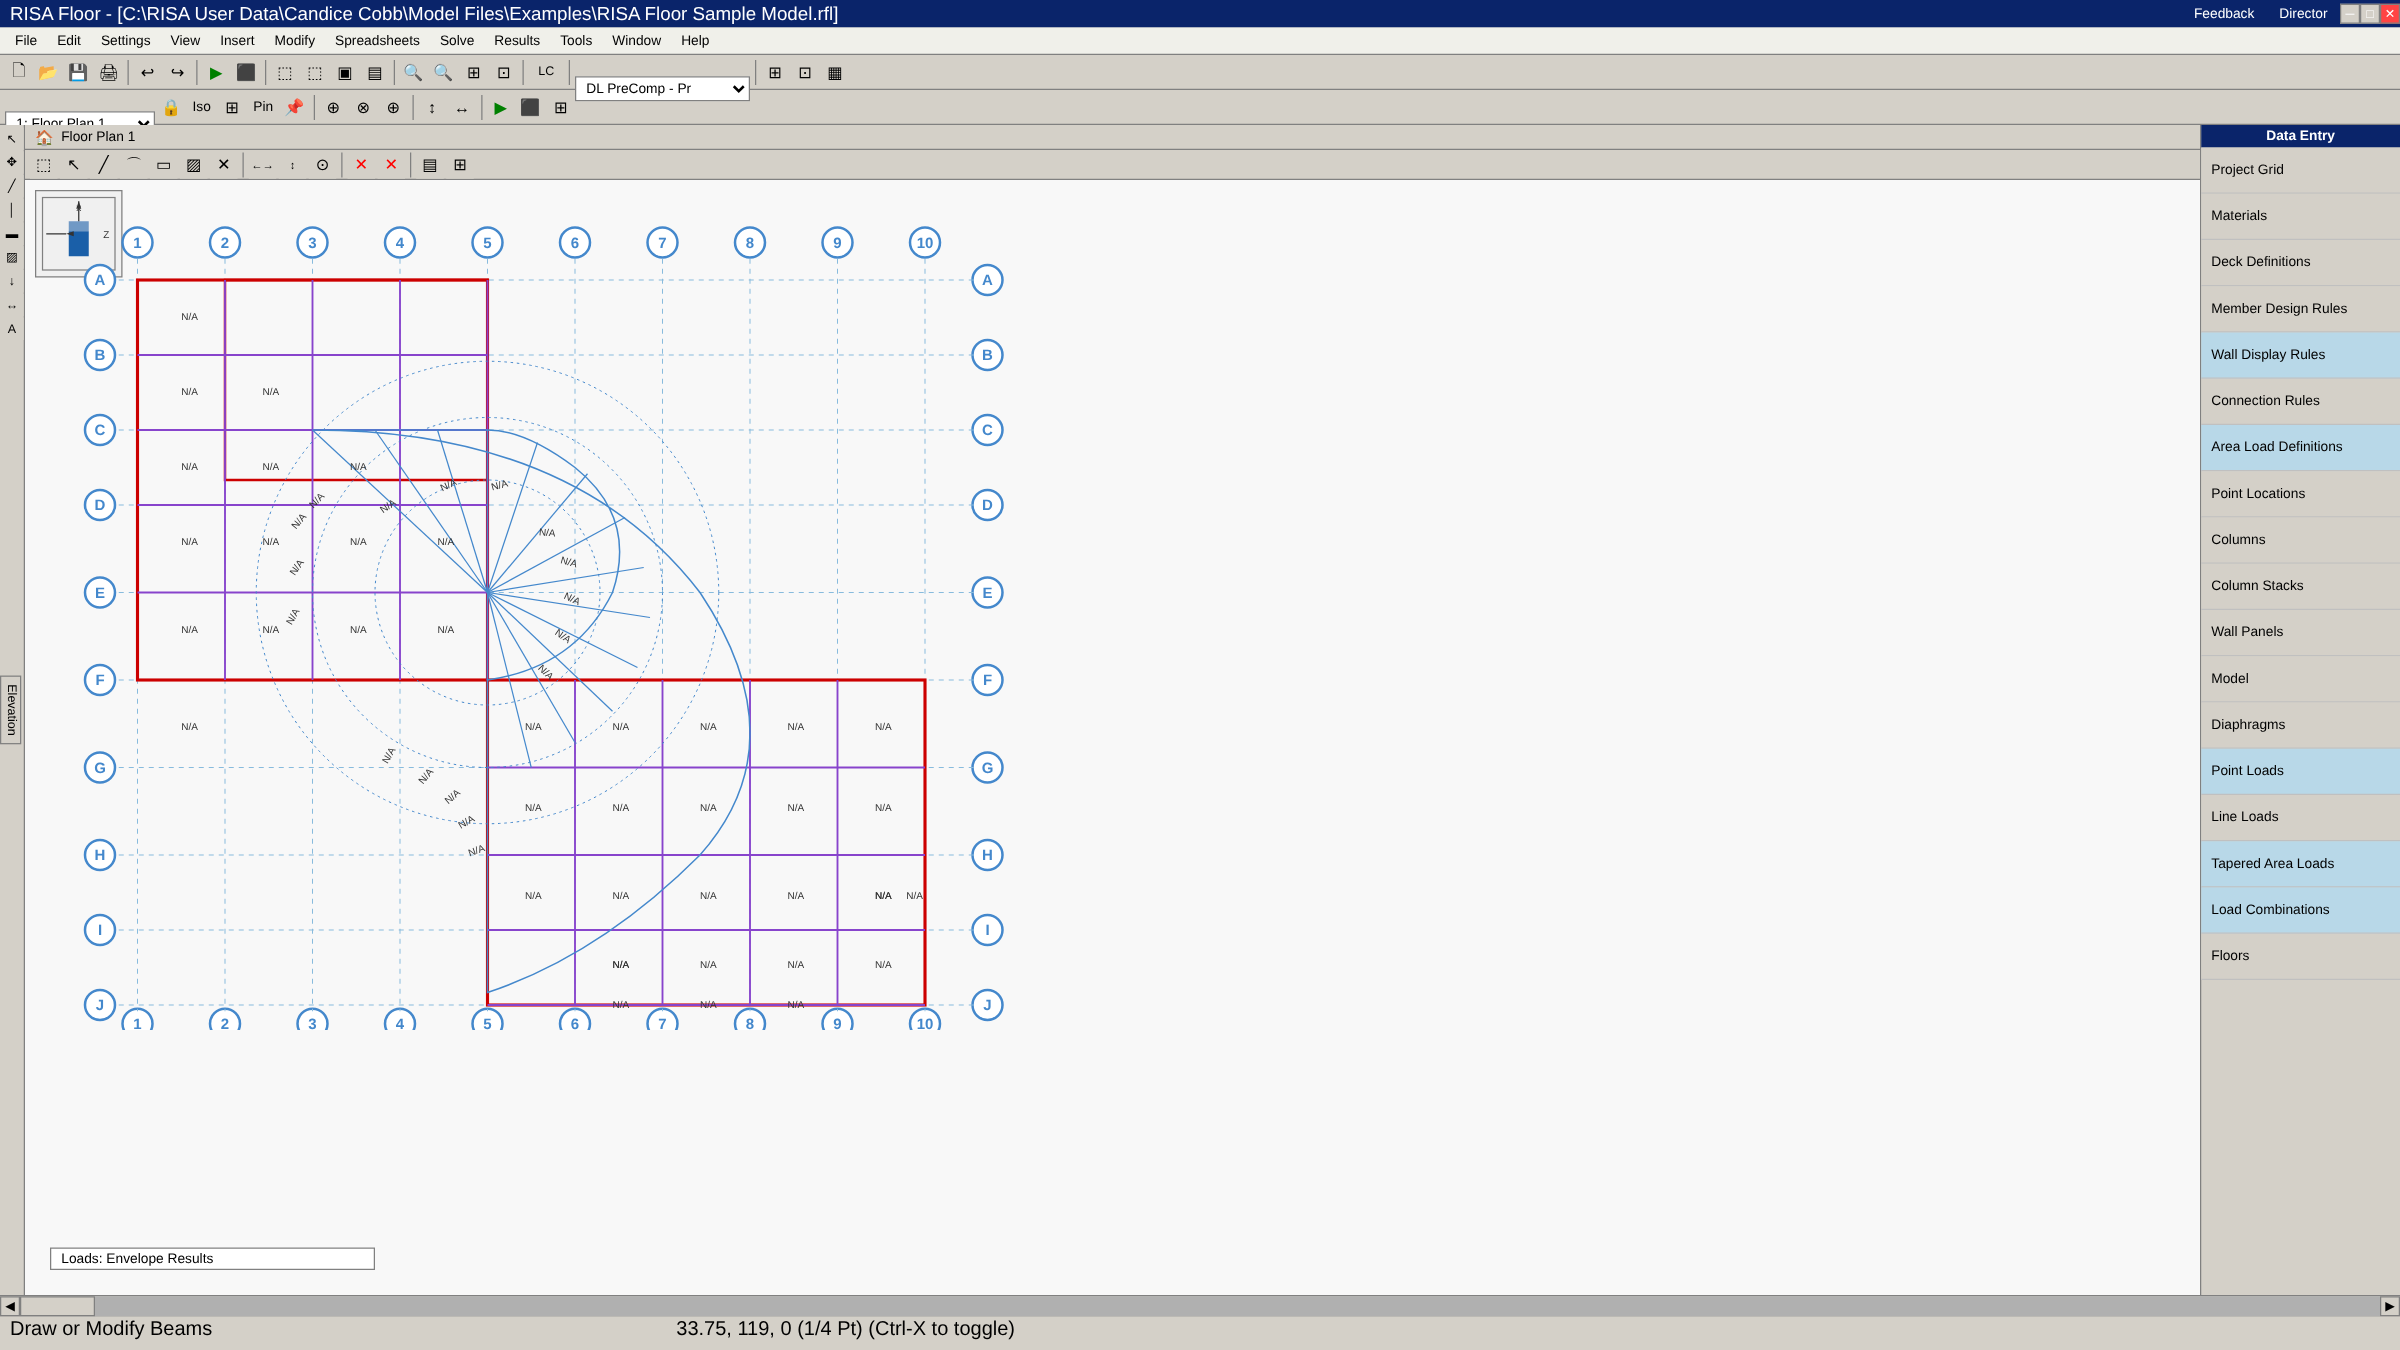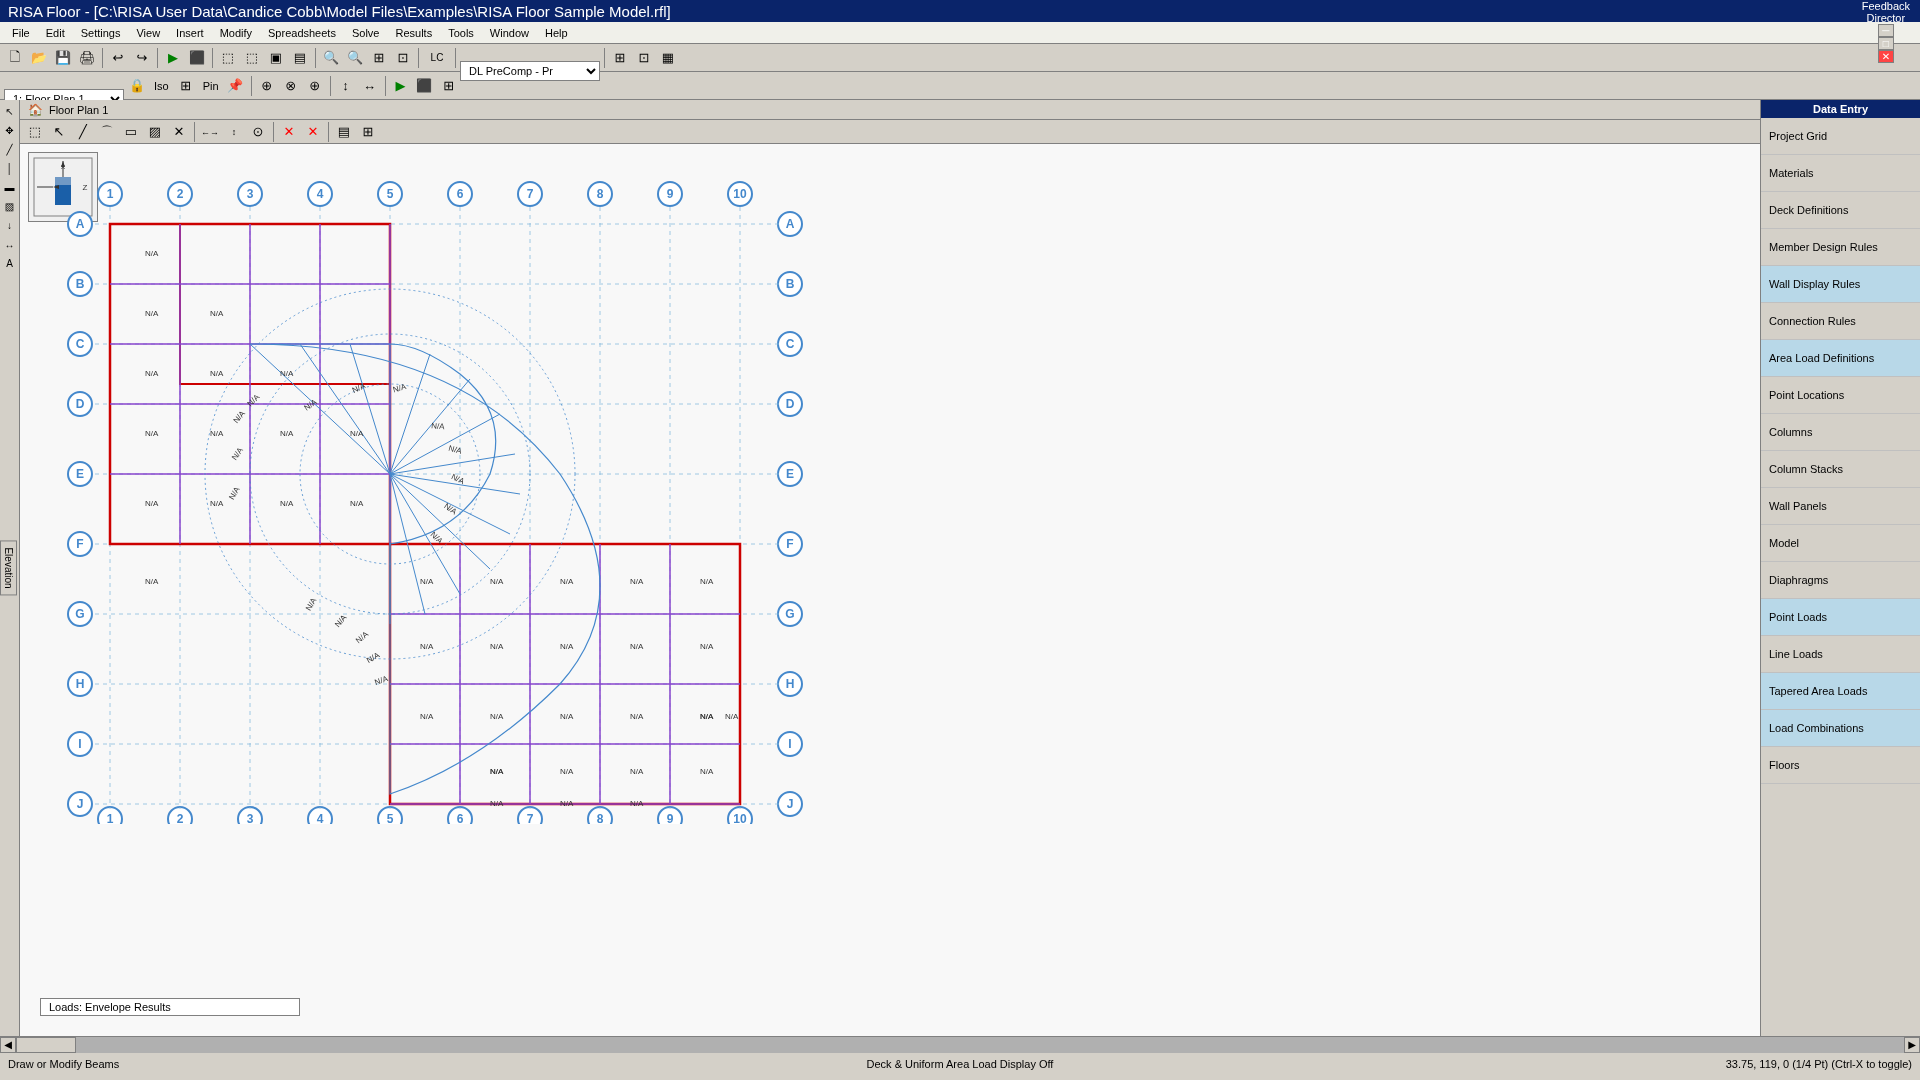--- a/index.html
+++ b/index.html
@@ -12,21 +12,20 @@
       color: white; font-size: 12px; padding: 0 8px;
     }
     .title-btn {
       width: 16px; height: 16px; background: #d4d0c8; border: 1px solid #808080;
       font-size: 10px; display: flex; align-items: center; justify-content: center; cursor: pointer;
     }
     
     #top-right-btns {
       position: absolute; top: 0; right: 0; display: flex; align-items: center;
       height: 22px;
-      flex-direction: column;
     }
     .top-nav-btn {
       background: transparent; border: none; color: white; padding: 0 10px;
       height: 22px; font-size: 11px; cursor: pointer;
     }
 
     
     #menubar {
       width: 100%; height: 22px; background: #f0f0ea;
       display: flex; align-items: center; padding: 0 4px;
@@ -122,21 +121,21 @@
       position: absolute; top: 8px; left: 8px; width: 70px; height: 70px;
       border: 1px solid #808080; background: #f0f0f0;
       display: flex; align-items: center; justify-content: center;
       font-size: 10px; color: #333;
     }
 
     
     #statusbar {
       width: 100%; height: 22px; background: #d4d0c8;
       display: flex; align-items: center; padding: 0 8px;
-      border-top: 1px solid #808080; font-size: 11px; gap: 4px;
+      border-top: 1px solid #808080; font-size: 16px; gap: 4px;
     }
     #statusbar-left { flex: 0 0 400px; }
     #statusbar-mid { flex: 1; text-align: center; }
     #statusbar-right { flex: 0 0 400px; text-align: right; }
 
     
     #scrollbar-area {
       width: 100%; height: 22px; background: #d4d0c8;
       display: flex; align-items: center; border-top: 1px solid #808080;
     }
@@ -613,15 +612,14 @@
 <div id="scrollbar-area" style="display:flex;align-items:center;height:16px;background:#d4d0c8;border-top:1px solid #808080;">
   <button class="scroll-btn">◀</button>
   <div class="scroll-track" style="flex:1;height:16px;background:#b0b0b0;position:relative;">
     <div class="scroll-thumb" style="position:absolute;left:0;top:0;width:60px;height:16px;background:#d4d0c8;border:1px solid #808080;"></div>
   </div>
   <button class="scroll-btn">▶</button>
 </div>
 
 <div id="statusbar">
   <span id="statusbar-left">Draw or Modify Beams</span>
-  <span id="statusbar-mid" style="flex:1;text-align:center;">Deck &amp; Uniform Area Load Display Off</span>
   <span id="statusbar-right">33.75, 119, 0 (1/4 Pt)   (Ctrl-X to toggle)</span>
 </div>
 
 </body></html>

